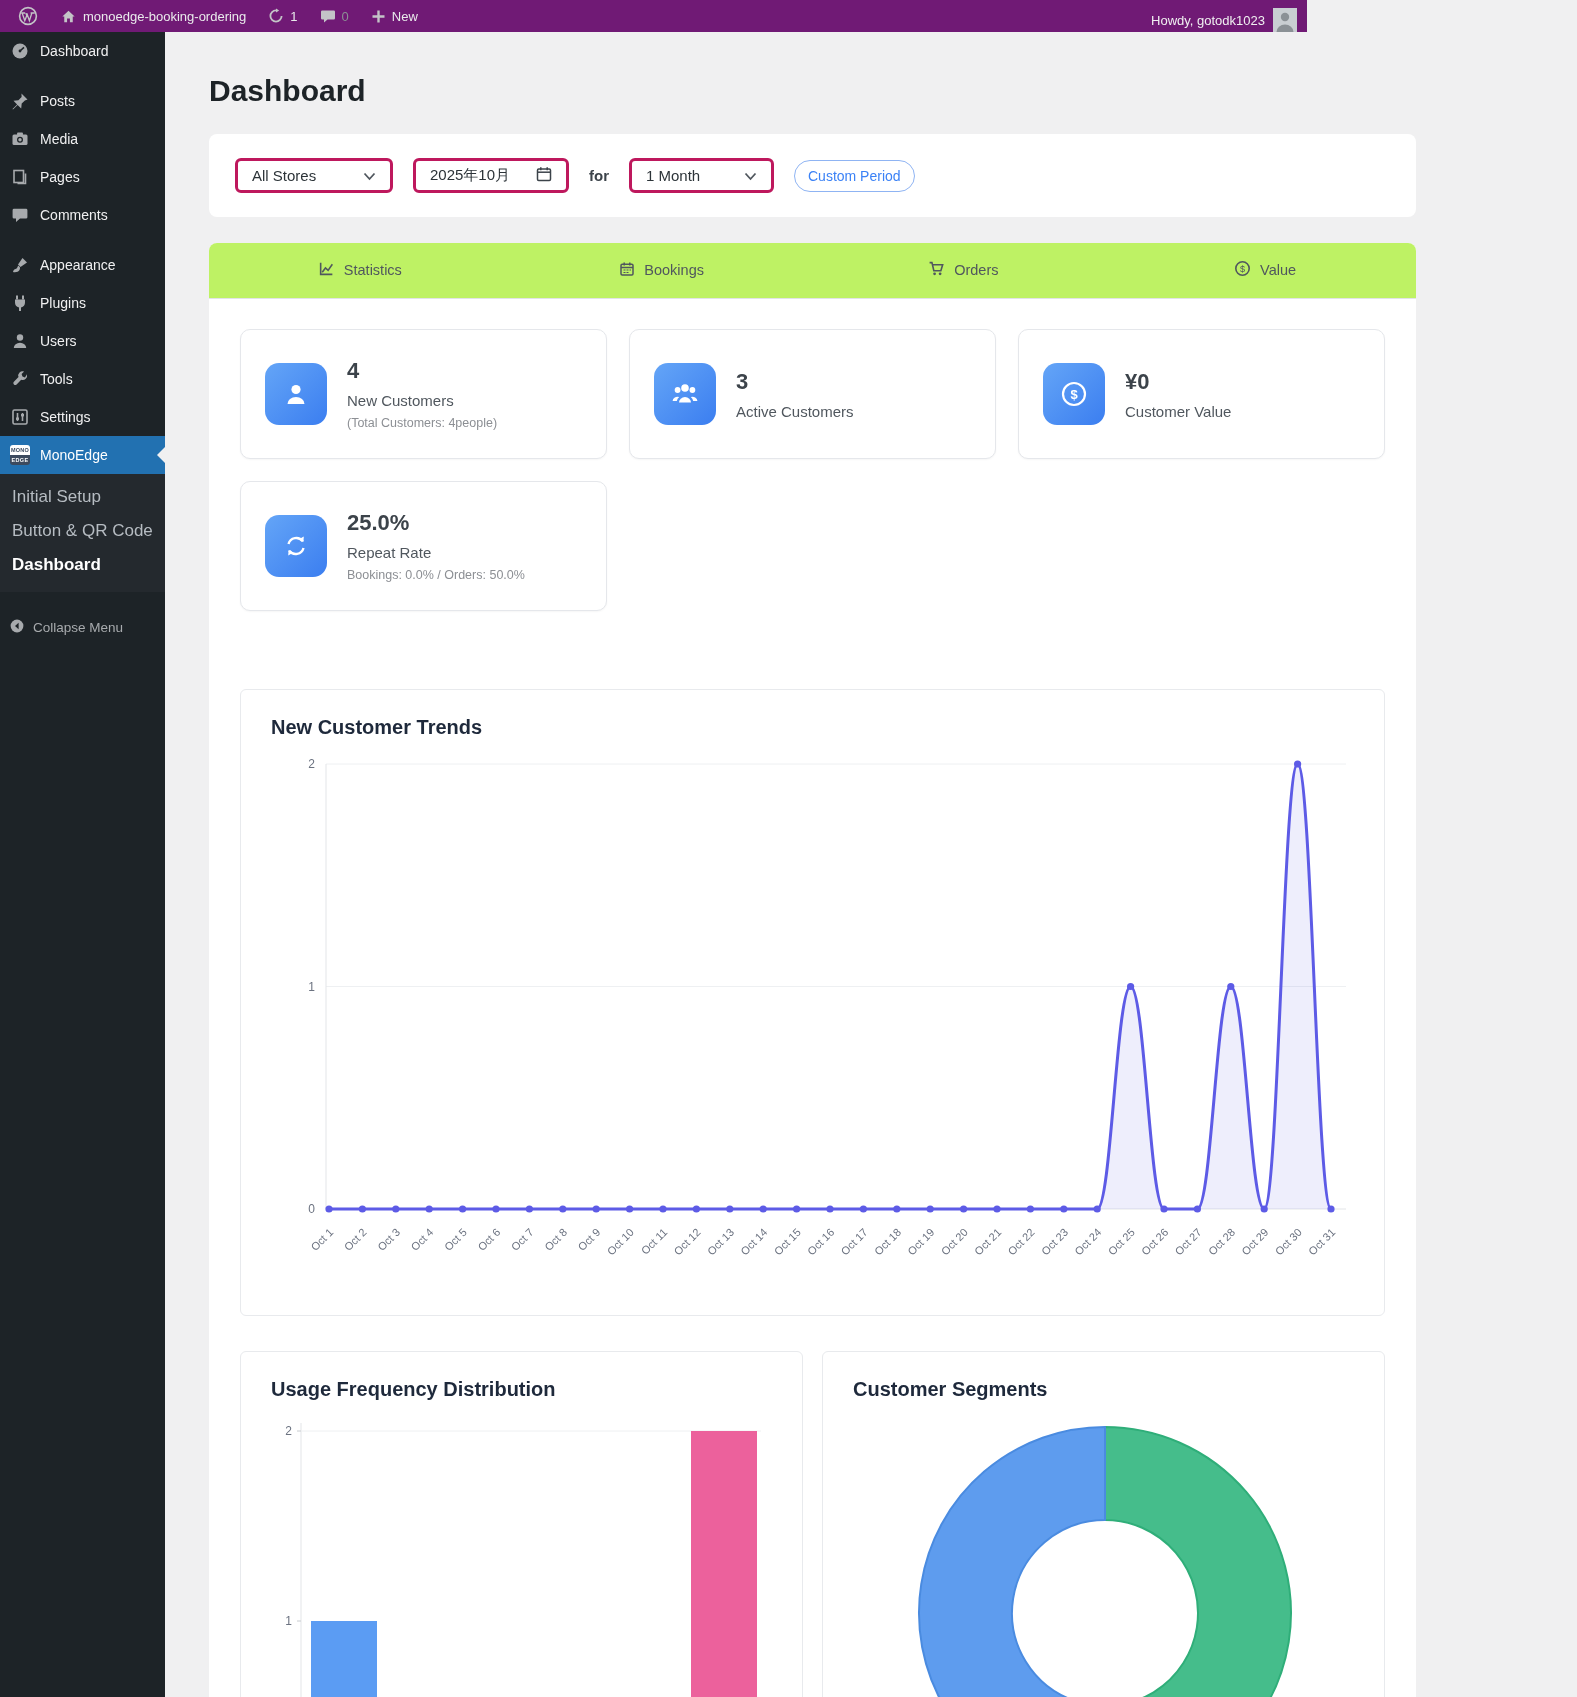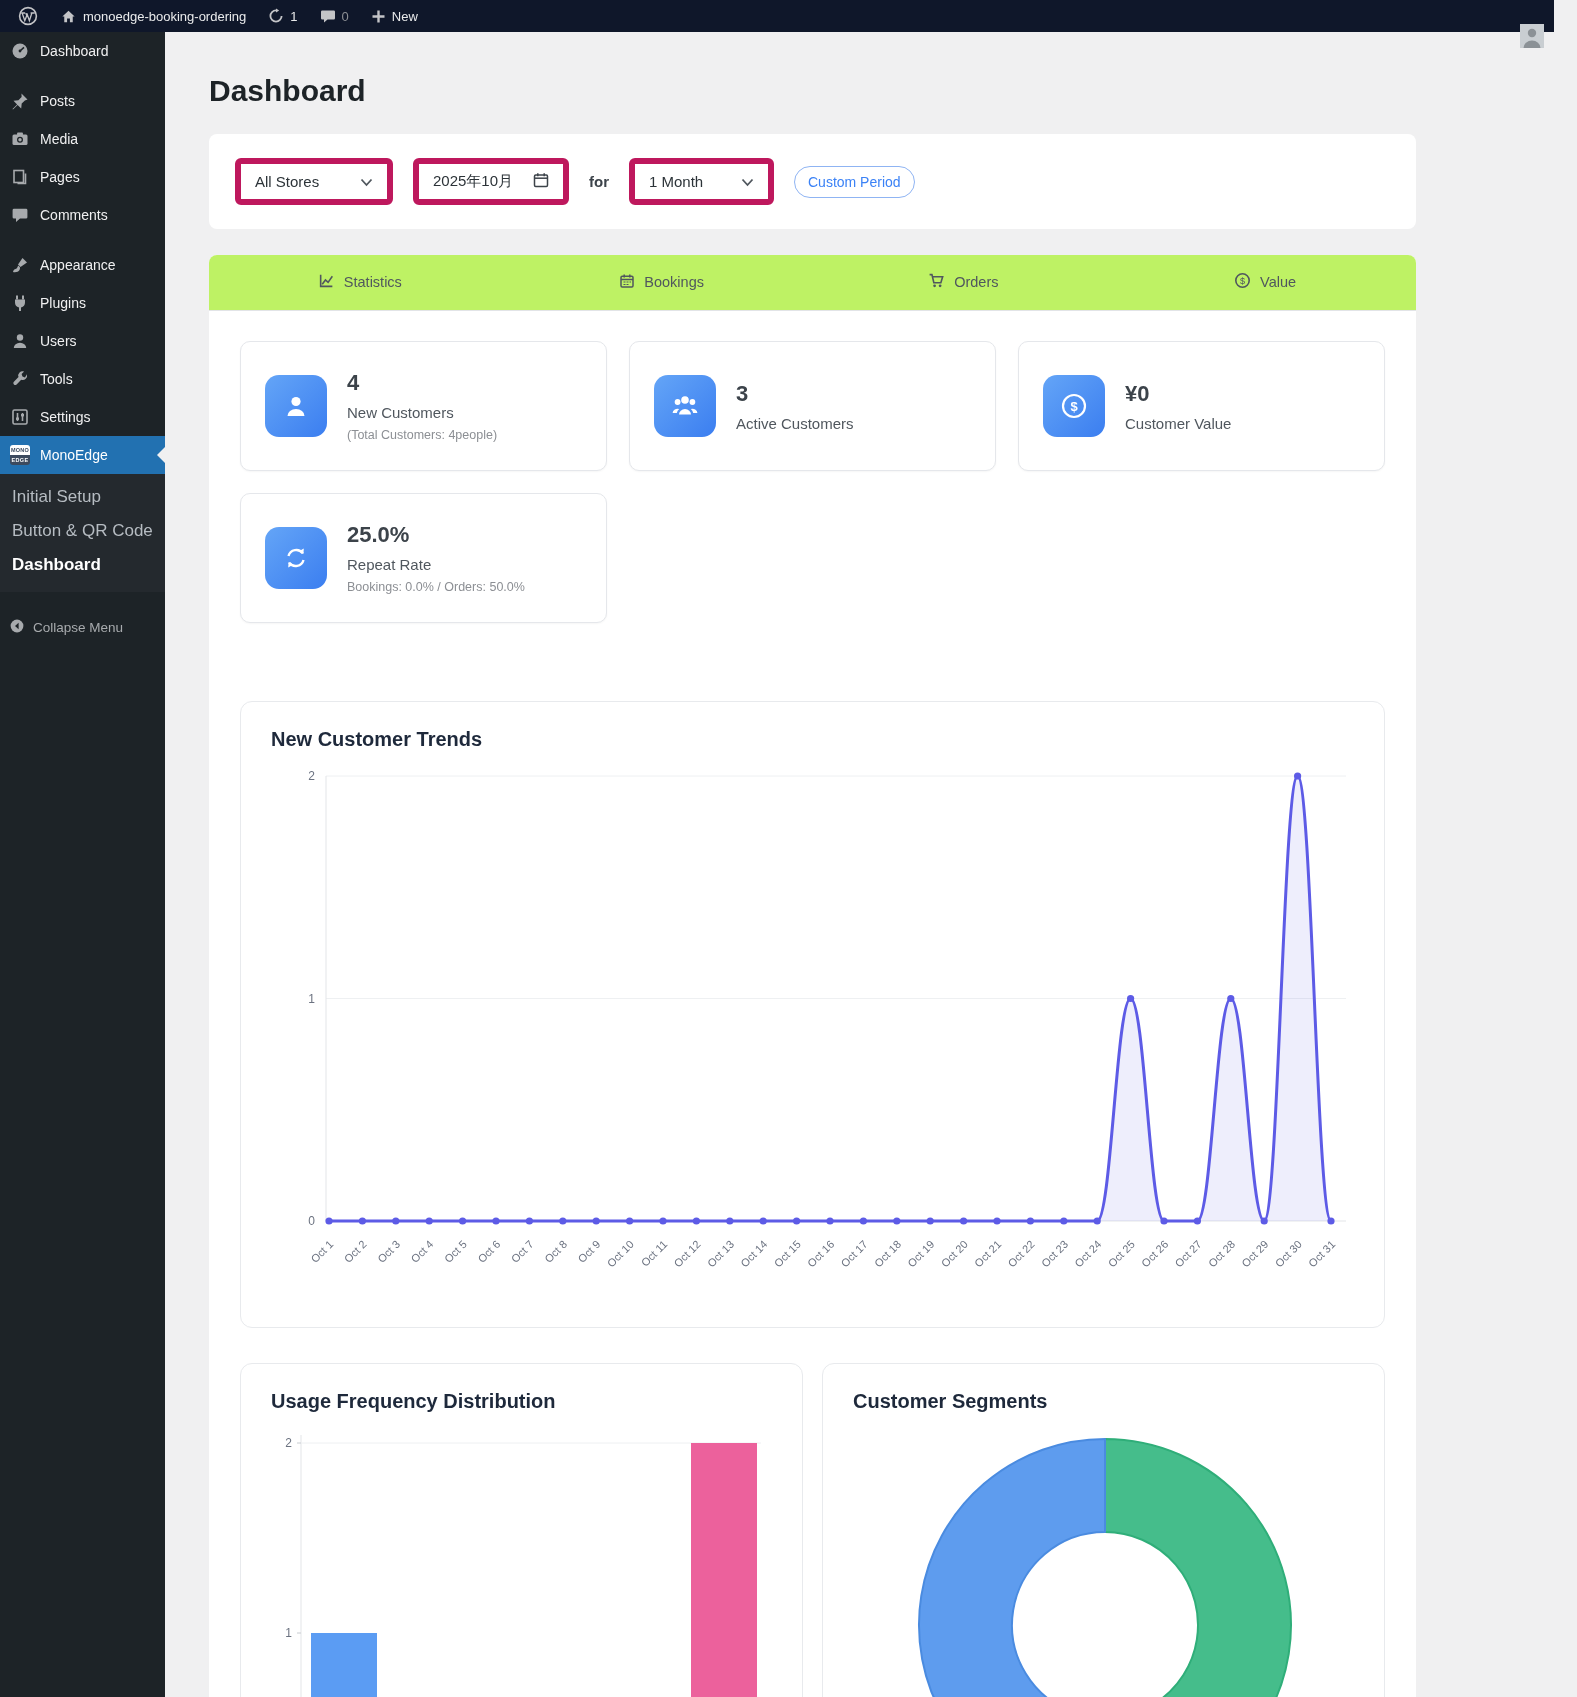--- a/index.html
+++ b/index.html
@@ -1,21 +1,21 @@
 <!DOCTYPE html>
 <html><head>
 <meta charset="utf-8">
 <style>
   * { margin:0; padding:0; box-sizing:border-box; }
   html,body { width:1577px; height:1697px; overflow:hidden; background:#f0f0f1;
     font-family:"Liberation Sans","DejaVu Sans",sans-serif; }
 
   
-  .adminbar { position:absolute; top:0; left:0; width:1554px; height:32px; background:#0f172a;
-    display:flex; align-items:flex-start; color:#c3c4c7; font-size:13px; z-index:50; }
+  .adminbar { position:absolute; top:0; left:0; width:1307px; height:32px; background:#701a75;
+    display:flex; align-items:flex-end; color:#c3c4c7; font-size:13px; z-index:50; }
   .ab-left { display:flex; align-items:center; gap:6px; padding-left:10px; }
   .ab-item { display:flex; align-items:center; gap:6px; padding:0 8px; height:32px; color:#e9eaeb; cursor:pointer; }
   .ab-item svg { display:block; }
   .ab-count-muted { color:#8c8f94; }
   .ab-right { margin-left:auto; display:flex; align-items:center; gap:8px; padding-right:10px; color:#f0f0f1;margin-top:24px; }
   .avatar { width:24px; height:24px; background:#c9ced2; display:flex; align-items:flex-end; justify-content:center; overflow:hidden; }
 
   
   .sidebar { position:absolute; top:32px; left:0; width:165px; height:1665px; background:#1d2327;
     color:#f0f0f1; font-size:14px; }
@@ -32,21 +32,21 @@
   .submenu { background:#24292e; padding:6px 0 10px; }
   .submenu-item { padding:7px 12px; font-size:17px; color:#b6bcc2; cursor:pointer; }
   .submenu-item.current { color:#fff; font-weight:bold; }
   .collapse { margin-top:18px; display:flex; align-items:center; gap:9px; padding:9px 10px; color:#a7aaad; font-size:13.5px; cursor:pointer; }
 
   
   .content { position:absolute; top:32px; left:165px; width:1412px; height:1665px; padding:0 161px 0 44px; }
   h1.page-title { margin:42px 0 26px; font-size:30px; font-weight:600; color:#1d2327; }
 
   .filter-card { background:#fff; border-radius:8px; padding:24px 26px; display:flex; align-items:center; gap:20px; margin-bottom:26px; }
-  .control { border:6px solid #be185d; border-radius:6px; height:47px; display:flex; align-items:center;
+  .control { border:3px solid #be185d; border-radius:6px; height:35px; display:flex; align-items:center;
     gap:12px; padding:0 14px; font-size:15px; color:#2c3338; background:#fff; cursor:pointer; }
   .control .val { flex:1; }
   .ctrl-store { width:158px; }
   .ctrl-date  { width:156px; }
   .ctrl-period{ width:145px; }
   .for-label { font-size:15px; font-weight:600; color:#3c434a; }
   .btn-custom { border:1px solid #8fb4f3; color:#3b82f6; background:#fff; border-radius:16px;
     font-size:14px; padding:7px 13px; cursor:pointer; font-family:inherit; }
 
   .main-card { background:#fff; border-radius:8px 8px 0 0; padding-bottom:60px; }
@@ -58,21 +58,21 @@
 
   .stats-grid { display:grid; grid-template-columns:repeat(3,1fr); gap:22px; padding:30px 31px 0; }
   .stat-card { border:1px solid #e5e7eb; border-radius:10px; background:#fff; box-shadow:0 1px 2px rgba(0,0,0,.04);
     padding:24px; display:flex; align-items:center; gap:20px; min-height:130px; }
   .stat-icon { width:62px; height:62px; border-radius:14px; background:linear-gradient(135deg,#64a5f7,#3b7ef0);
     display:flex; align-items:center; justify-content:center; color:#fff; flex:0 0 62px; }
   .stat-value { font-size:22px; font-weight:700; color:#3c434a; }
   .stat-label { font-size:15px; color:#50575e; margin-top:8px; }
   .stat-sub { font-size:12.5px; color:#8c8f94; margin-top:7px; }
 
-  .panel { border:1px solid #e8eaed; border-radius:12px; background:#fff; padding:26px 30px; overflow:hidden; }
+  .panel { border:1px solid #e8eaed; border-radius:6px; background:#fff; padding:26px 30px; overflow:hidden; }
   .panel-trends { margin:78px 31px 0; }
   .panel-title { font-size:20px; font-weight:700; color:#1e293b; margin-bottom:10px; }
   .bottom-grid { display:grid; grid-template-columns:1fr 1fr; gap:19px; margin:35px 31px 0; }
   .bottom-grid .panel { height:420px; }
   svg.chart { display:block; }
 </style>
 </head>
 <body>
 
 <div class="adminbar">

